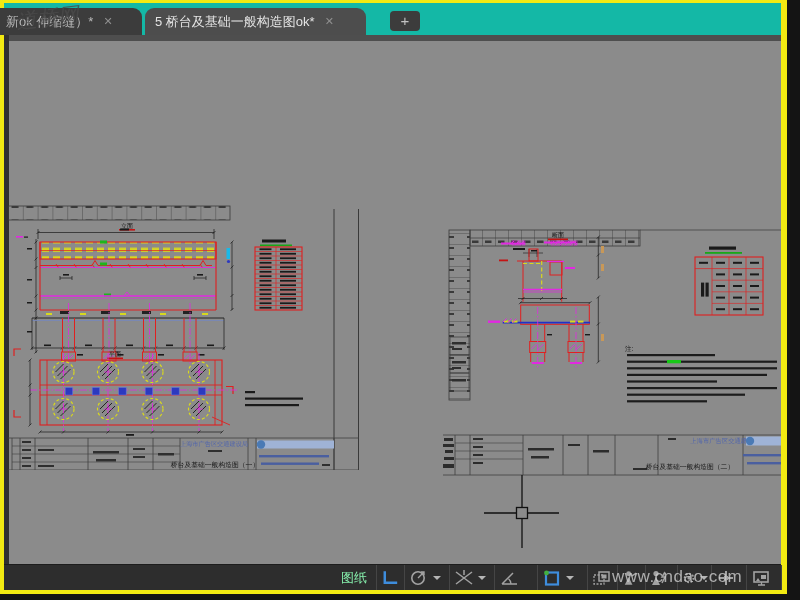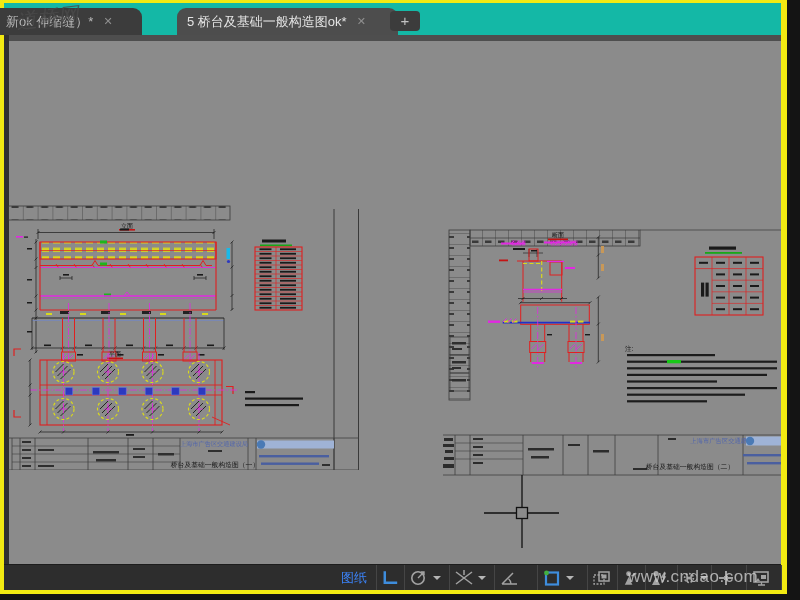--- a/index.html
+++ b/index.html
@@ -22,41 +22,41 @@
     transform:rotate(-7deg);pointer-events:none;}
   
   .canvas{position:absolute;left:0;top:32px;right:0;bottom:25px;background:#8b8b8b;overflow:hidden;}
   .canvas-topstrip{position:absolute;left:0;top:0;width:100%;height:6px;background:#4e4e4e;}
   .canvas-leftstrip{position:absolute;left:0;top:0;width:5px;height:100%;background:#303030;}
   .sheet{position:absolute;}
   .crosshair{position:absolute;left:478px;top:440px;width:80px;height:76px;pointer-events:none;}
   
   .statusbar{position:absolute;left:0;bottom:0;width:100%;height:25px;background:#2d2d2d;
     border-top:1px solid #1d1d1d;z-index:20;}
-  .paper{position:absolute;left:333px;top:0;height:25px;line-height:25px;color:#3b82f6;
+  .paper{position:absolute;left:333px;top:0;height:25px;line-height:25px;color:#86efac;
     font-size:13px;padding:0 4px;}
   .sbgroup{position:absolute;top:0;height:25px;display:flex;align-items:center;
     border-left:1px solid #454545;padding:0 3px;box-sizing:border-box;}
   .dd{width:0;height:0;border-left:4px solid transparent;border-right:4px solid transparent;
     border-top:4px solid #b5b5b5;margin-left:3px;}
-  .wm-bot{position:absolute;left:624px;top:2px;z-index:25;color:#cdcdcd;opacity:.8;
+  .wm-bot{position:absolute;left:608px;top:2px;z-index:25;color:#cdcdcd;opacity:.8;
     font-size:17px;letter-spacing:.5px;pointer-events:none;}
   text{font-family:"Liberation Sans",sans-serif;}
 </style>
 </head>
 <body>
 
 <div class="frame">
 
   <div class="tabbar">
     <div class="tab inactive" style="left:-14px;width:152px;padding-left:16px;">
       <span>新ok 伸缩缝）*</span>
       <span class="close">✕</span>
     </div>
-    <div class="tab active" style="left:141px;width:221px;margin-left:32px;">
+    <div class="tab active" style="left:141px;width:221px;">
       <span>5 桥台及基础一般构造图ok*</span>
       <span class="close">✕</span>
     </div>
     <div class="newtab">+</div>
     <div class="wm-top">道桥网</div>
   </div>
 
   <div class="canvas">
     <div class="canvas-topstrip"></div>
     <div class="canvas-leftstrip"></div>

